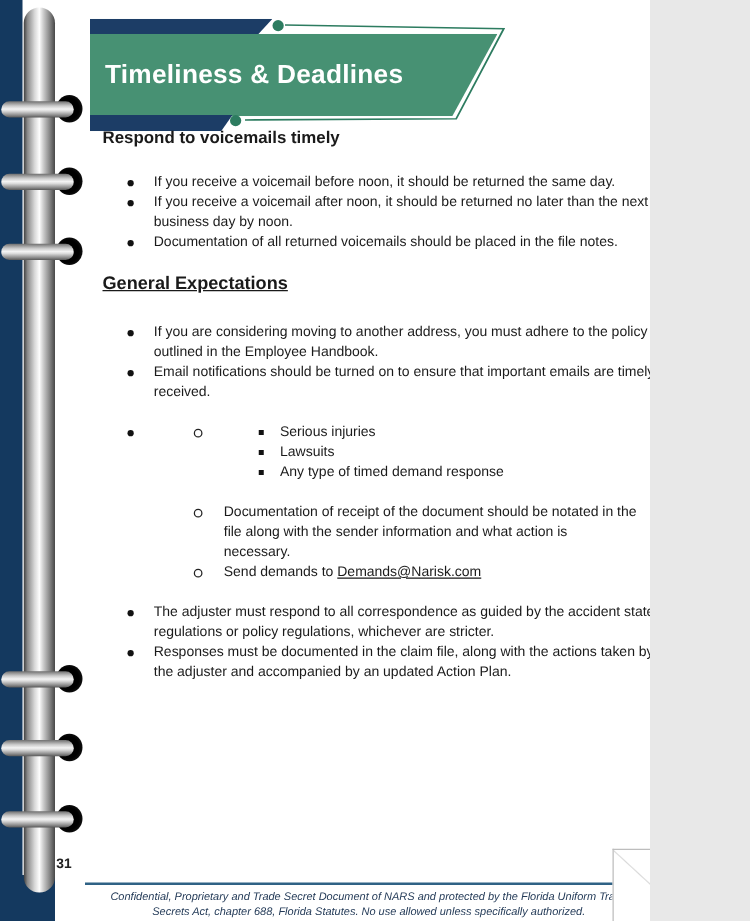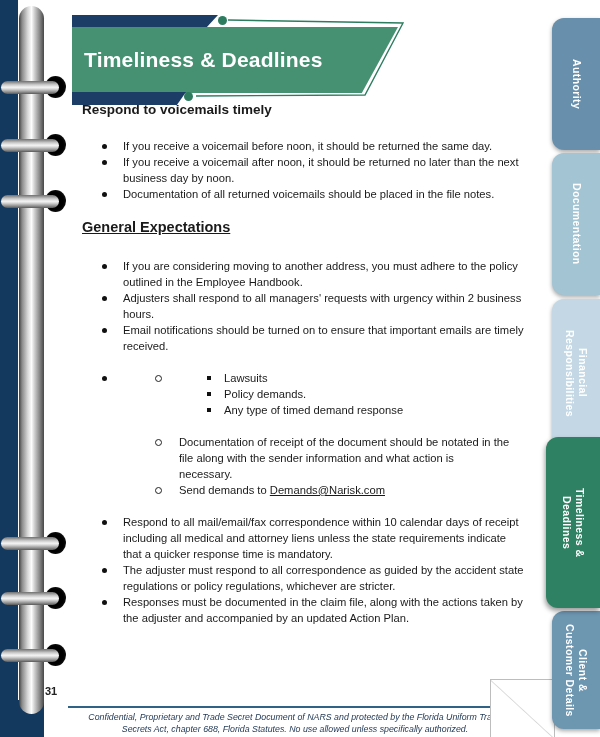--- a/index.html
+++ b/index.html
@@ -1,17 +1,17 @@
 <!DOCTYPE html>
 <html><head>
 <meta charset="utf-8">
 <style>
   html,body{margin:0;padding:0;background:#e8e8e8;}
   .canvas{
-    position:relative;width:600px;height:737px;background:#ffffff;
+    position:relative;width:520px;height:737px;background:#ffffff;
     font-family:"Liberation Sans",sans-serif;color:#1a1a1a;overflow:hidden;
   }
   
   .binder-cover{position:absolute;left:0;top:0;width:18px;height:737px;background:#14395f;}
   .binder-cover-bottom{position:absolute;left:0;top:700px;width:44px;height:37px;background:#14395f;}
   .binder-rod{
     position:absolute;left:19px;top:6px;width:25px;height:708px;border-radius:13px;
     background:linear-gradient(90deg,#3f3f3f 0%,#8a8a8a 12%,#d8d8d8 35%,#fdfdfd 50%,#cfcfcf 62%,#8a8a8a 82%,#474747 100%);
   }
   .ring-hole{
@@ -105,38 +105,36 @@
     <div class="h1">Respond to voicemails timely</div>
     <ul class="l1">
       <li><span>If you receive a voicemail before noon, it should be returned the same day.</span></li>
       <li><span>If you receive a voicemail after noon, it should be returned no later than the next business day by noon.</span></li>
       <li><span>Documentation of all returned voicemails should be placed in the file notes.</span></li>
     </ul>
 
     <div class="h2">General Expectations</div>
     <ul class="l1">
       <li><span>If you are considering moving to another address, you must adhere to the policy outlined in the Employee Handbook.</span></li>
-      <li><span>Adjusters shall respond to all managers' requests with urgency within 2 business hours.</span></li>
       <li><span>Email notifications should be turned on to ensure that important emails are timely received.</span></li>
       <li>
         <ul class="l2">
           <li>
             <ul class="l3">
+              <li><span>Serious injuries</span></li>
               <li><span>Lawsuits</span></li>
-              <li><span>Policy demands.</span></li>
               <li><span>Any type of timed demand response</span></li>
             </ul>
           </li>
           <li><span>Documentation of receipt of the document should be notated in the file along with the sender information and what action is necessary.</span></li>
           <li>
             <span>Send demands to </span><span class="email-link">Demands@Narisk.com</span>
           </li>
         </ul>
       </li>
-      <li><span>Respond to all mail/email/fax correspondence within 10 calendar days of receipt including all medical and attorney liens unless the state requirements indicate that a quicker response time is mandatory.</span></li>
       <li><span>The adjuster must respond to all correspondence as guided by the accident state regulations or policy regulations, whichever are stricter.</span></li>
       <li><span>Responses must be documented in the claim file, along with the actions taken by the adjuster and accompanied by an updated Action Plan.</span></li>
     </ul>
   </div>
 
   <div class="page-number">31</div>
   <div class="footer-rule"></div>
   <div class="footer-note">
     <div>Confidential, Proprietary and Trade Secret Document of NARS and protected by the Florida Uniform Trade</div>
     <div>Secrets Act, chapter 688, Florida Statutes. No use allowed unless specifically authorized.</div>

